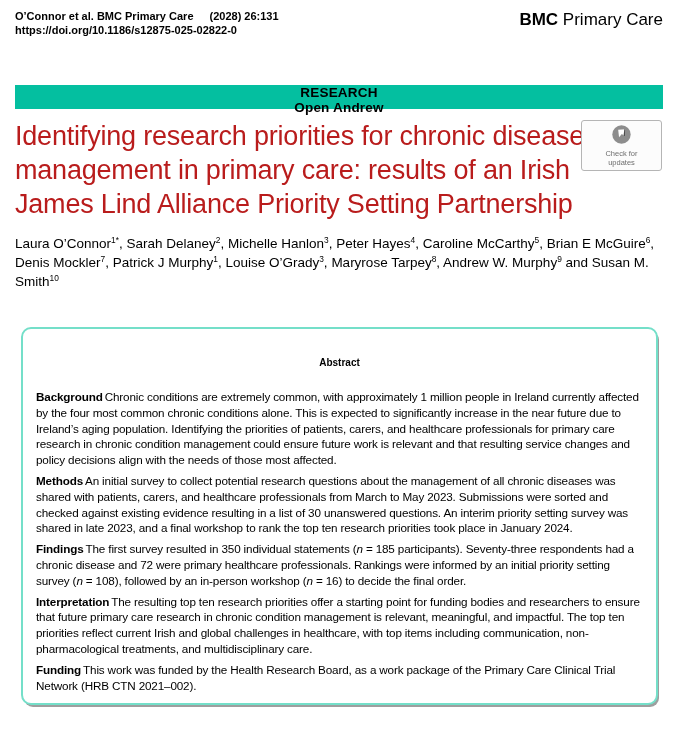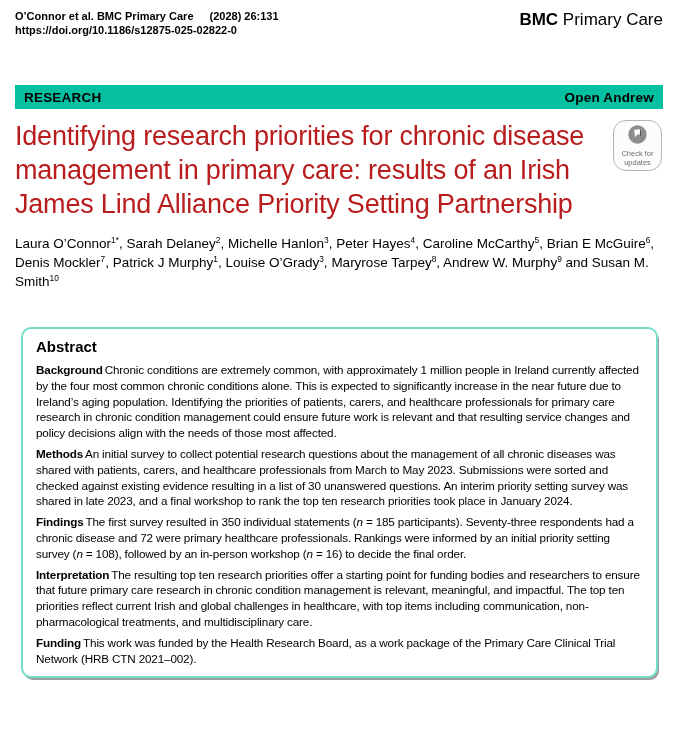--- a/index.html
+++ b/index.html
@@ -23,51 +23,51 @@
     color:#000;letter-spacing:.2px;
   }
   
   .title-row{position:relative;margin-top:10px;}
   .title{
     margin:0;font-size:27px;line-height:34px;font-weight:400;
     letter-spacing:-0.2px;max-width:597px;color:#b91c1c;
   }
   .check-badge{
     position:absolute;top:1px;right:1px;width:47px;
-    border:1px solid #b5b5b5;border-radius:13px;background:#fcfcfc;
-    text-align:center;padding:3px 0 3px;cursor:pointer;
+    border:1px solid #b5b5b5;border-radius:3px;background:#fcfcfc;
+    text-align:center;padding:3px 16px 3px;cursor:pointer;
   }
   .cb-text{font-size:7.5px;line-height:8.5px;color:#6e6e6e;margin-top:1px;}
   
   .authors{margin:13px 0 0;font-size:13.5px;line-height:19px;max-width:650px;}
   .authors sup{font-size:62%;line-height:0;}
   
   .abstract-box{
     margin:36px 5px 0 6px;border:2px solid #74dfc9;border-radius:10px;
     padding:8px 13px 10px;box-shadow:2px 3px 0 -1px #9e9e9e;
     background:#fff;
   }
-  .abstract-heading{margin:0;font-size:15px;line-height:20px;font-weight:bold;}
+  .abstract-heading{margin:16px;font-size:10px;line-height:20px;font-weight:bold;text-align:center;}
   .sec{margin:5px 0 0;font-size:11.7px;line-height:15.8px;letter-spacing:-0.15px;}
   .sec-label{font-weight:bold;margin-right:2px;text-align:right;}
 </style>
 </head>
 <body>
 
 <div class="page">
 
   <header class="hdr">
     <div class="hdr-left">
       <div><span>O’Connor </span><span class="i">et al. BMC Primary Care</span><span class="i ref-gap">(2028) 26:131</span></div>
       <div>https://doi.org/10.1186/s12875-025-02822-0</div>
     </div>
     <div class="hdr-right"><span class="bold">BMC</span><span> Primary Care</span></div>
   </header>
 
-  <div class="banner" style="background: rgb(4, 191, 160);">
+  <div class="banner" style="background: rgb(4, 191, 160); flex-direction: column;">
     <span>RESEARCH</span>
     <span>Open Andrew</span>
   </div>
 
   <div class="title-row">
     <h1 class="title">Identifying research priorities for chronic disease management in primary care: results of an Irish James Lind Alliance Priority Setting Partnership</h1>
     <div class="check-badge">
       <span>
         <svg width="21" height="21" viewBox="0 0 24 24">
           <circle cx="12" cy="12" r="10.5" fill="#8d8d8d"></circle>

